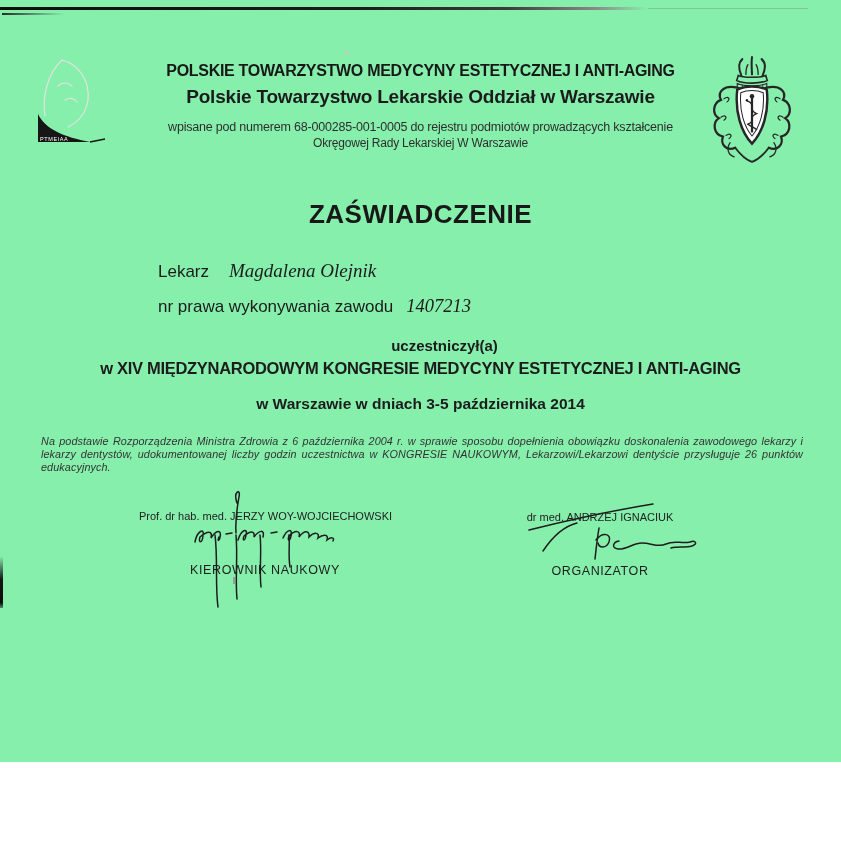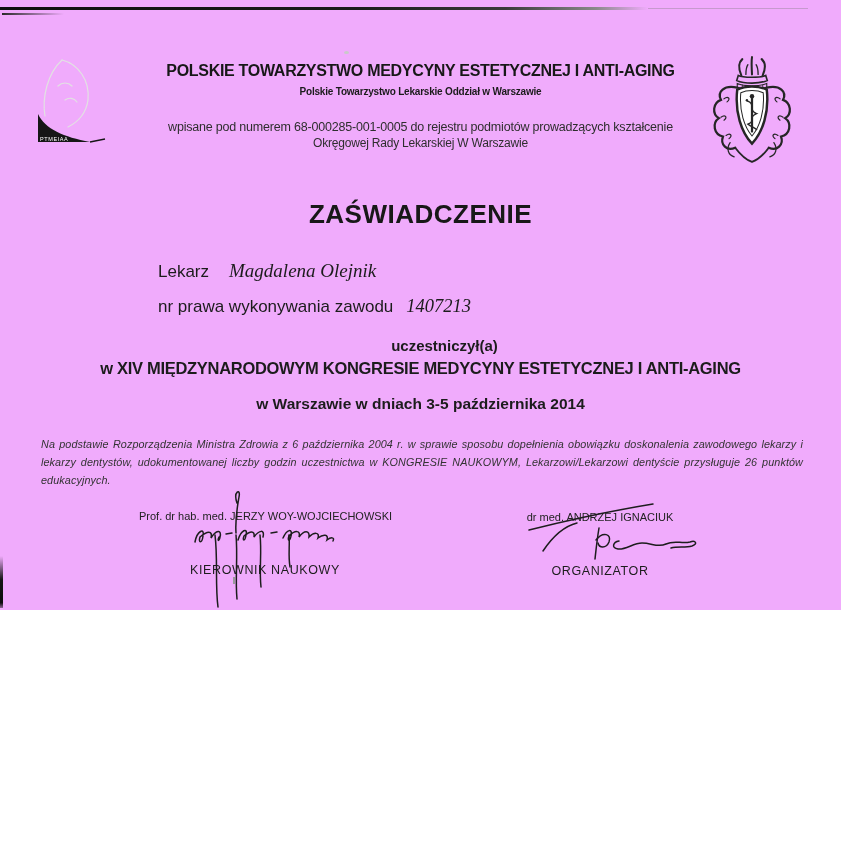--- a/index.html
+++ b/index.html
@@ -1,54 +1,54 @@
 <!DOCTYPE html>
 <html><head>
 <meta charset="utf-8">
 <style>
   html,body{margin:0;padding:0;background:#ffffff;}
   .page{
     position:relative;
-    width:841px;height:610px;
-    background:#f0abfc;
+    width:841px;height:762px;
+    background:#86efac;
     overflow:hidden;
     font-family:"Liberation Sans",sans-serif;
     color:#1c1c1c;
   }
   .abs{position:absolute;}
   .ctr{left:0;width:841px;text-align:center;}
   
   .scanline{left:0;top:7px;width:648px;height:3px;
     background:linear-gradient(to right,#0e0e0e 0%,#1b1b1b 55%,#3a3a3a 78%,#8a8a8a 92%,rgba(255,255,255,0) 100%);}
   .scanline-faint{left:648px;top:8px;width:160px;height:1px;background:rgba(120,120,120,.35);}
   .scantick{left:2px;top:13px;width:62px;height:2px;
     background:linear-gradient(to right,#2a2a2a,rgba(255,255,255,0));}
   .edge-streak{left:0;top:556px;width:3px;height:52px;
     background:linear-gradient(to bottom,rgba(0,0,0,0),#161616 45%,#0c0c0c 90%,rgba(0,0,0,.4));}
   .speck-a{left:344px;top:51px;width:5px;height:3px;background:#c9c9c9;border-radius:50%;}
   .speck-b{left:233px;top:577px;width:2px;height:7px;background:#9a9a9a;}
   
   .org1{top:62px;font-size:16px;font-weight:bold;letter-spacing:-.3px;color:#181818;}
-  .org2{top:86px;font-size:10px;font-weight:bold;letter-spacing:-.2px;color:#1b1b1b;}
+  .org2{top:86px;font-size:19px;font-weight:bold;letter-spacing:-.2px;color:#1b1b1b;}
   .reg1{top:120px;font-size:12.5px;color:#2e2e2e;letter-spacing:-.2px;}
   .reg2{top:136px;font-size:12px;color:#2e2e2e;letter-spacing:-.2px;}
   .doc-title{top:199px;font-size:26px;font-weight:bold;letter-spacing:.5px;color:#181818;}
   
   .row-lekarz{left:158px;top:260px;font-size:17px;}
   .row-nr{left:158px;top:296px;font-size:17px;}
   .script{font-family:Liberation Serif, serif;font-style:italic;font-size:19px;}
   .gap-lg{display:inline-block;width:20px;}
   .gap-md{display:inline-block;width:13px;}
   
   .part1{top:337px;font-size:15px;font-weight:bold;padding-left:24px;}
   .part2{top:359px;font-size:16.5px;font-weight:bold;letter-spacing:-.3px;}
   .part3{top:383px;font-size:15.5px;font-weight:bold;margin-top:12px;}
   
   .legal{left:41px;top:435px;width:762px;font-size:10.8px;font-style:italic;
-    line-height:18px;text-align:justify;color:#333;letter-spacing:.1px;}
+    line-height:13px;text-align:justify;color:#333;letter-spacing:.1px;}
   
   .sig-name-l{left:118px;top:510px;width:295px;text-align:center;font-size:11px;color:#222;}
   .sig-role-l{left:130px;top:563px;width:270px;text-align:center;font-size:12.5px;letter-spacing:.6px;color:#1d1d1d;}
   .sig-name-r{left:500px;top:511px;width:200px;text-align:center;font-size:11px;color:#222;}
   .sig-role-r{left:505px;top:564px;width:190px;text-align:center;font-size:12.5px;letter-spacing:.6px;color:#1d1d1d;}
   svg{display:block;}
   .ptmeiaa-text{font-family:"Liberation Sans",sans-serif;font-size:5.5px;letter-spacing:.6px;fill:#ffffff;}
 </style>
 </head>
 <body>

